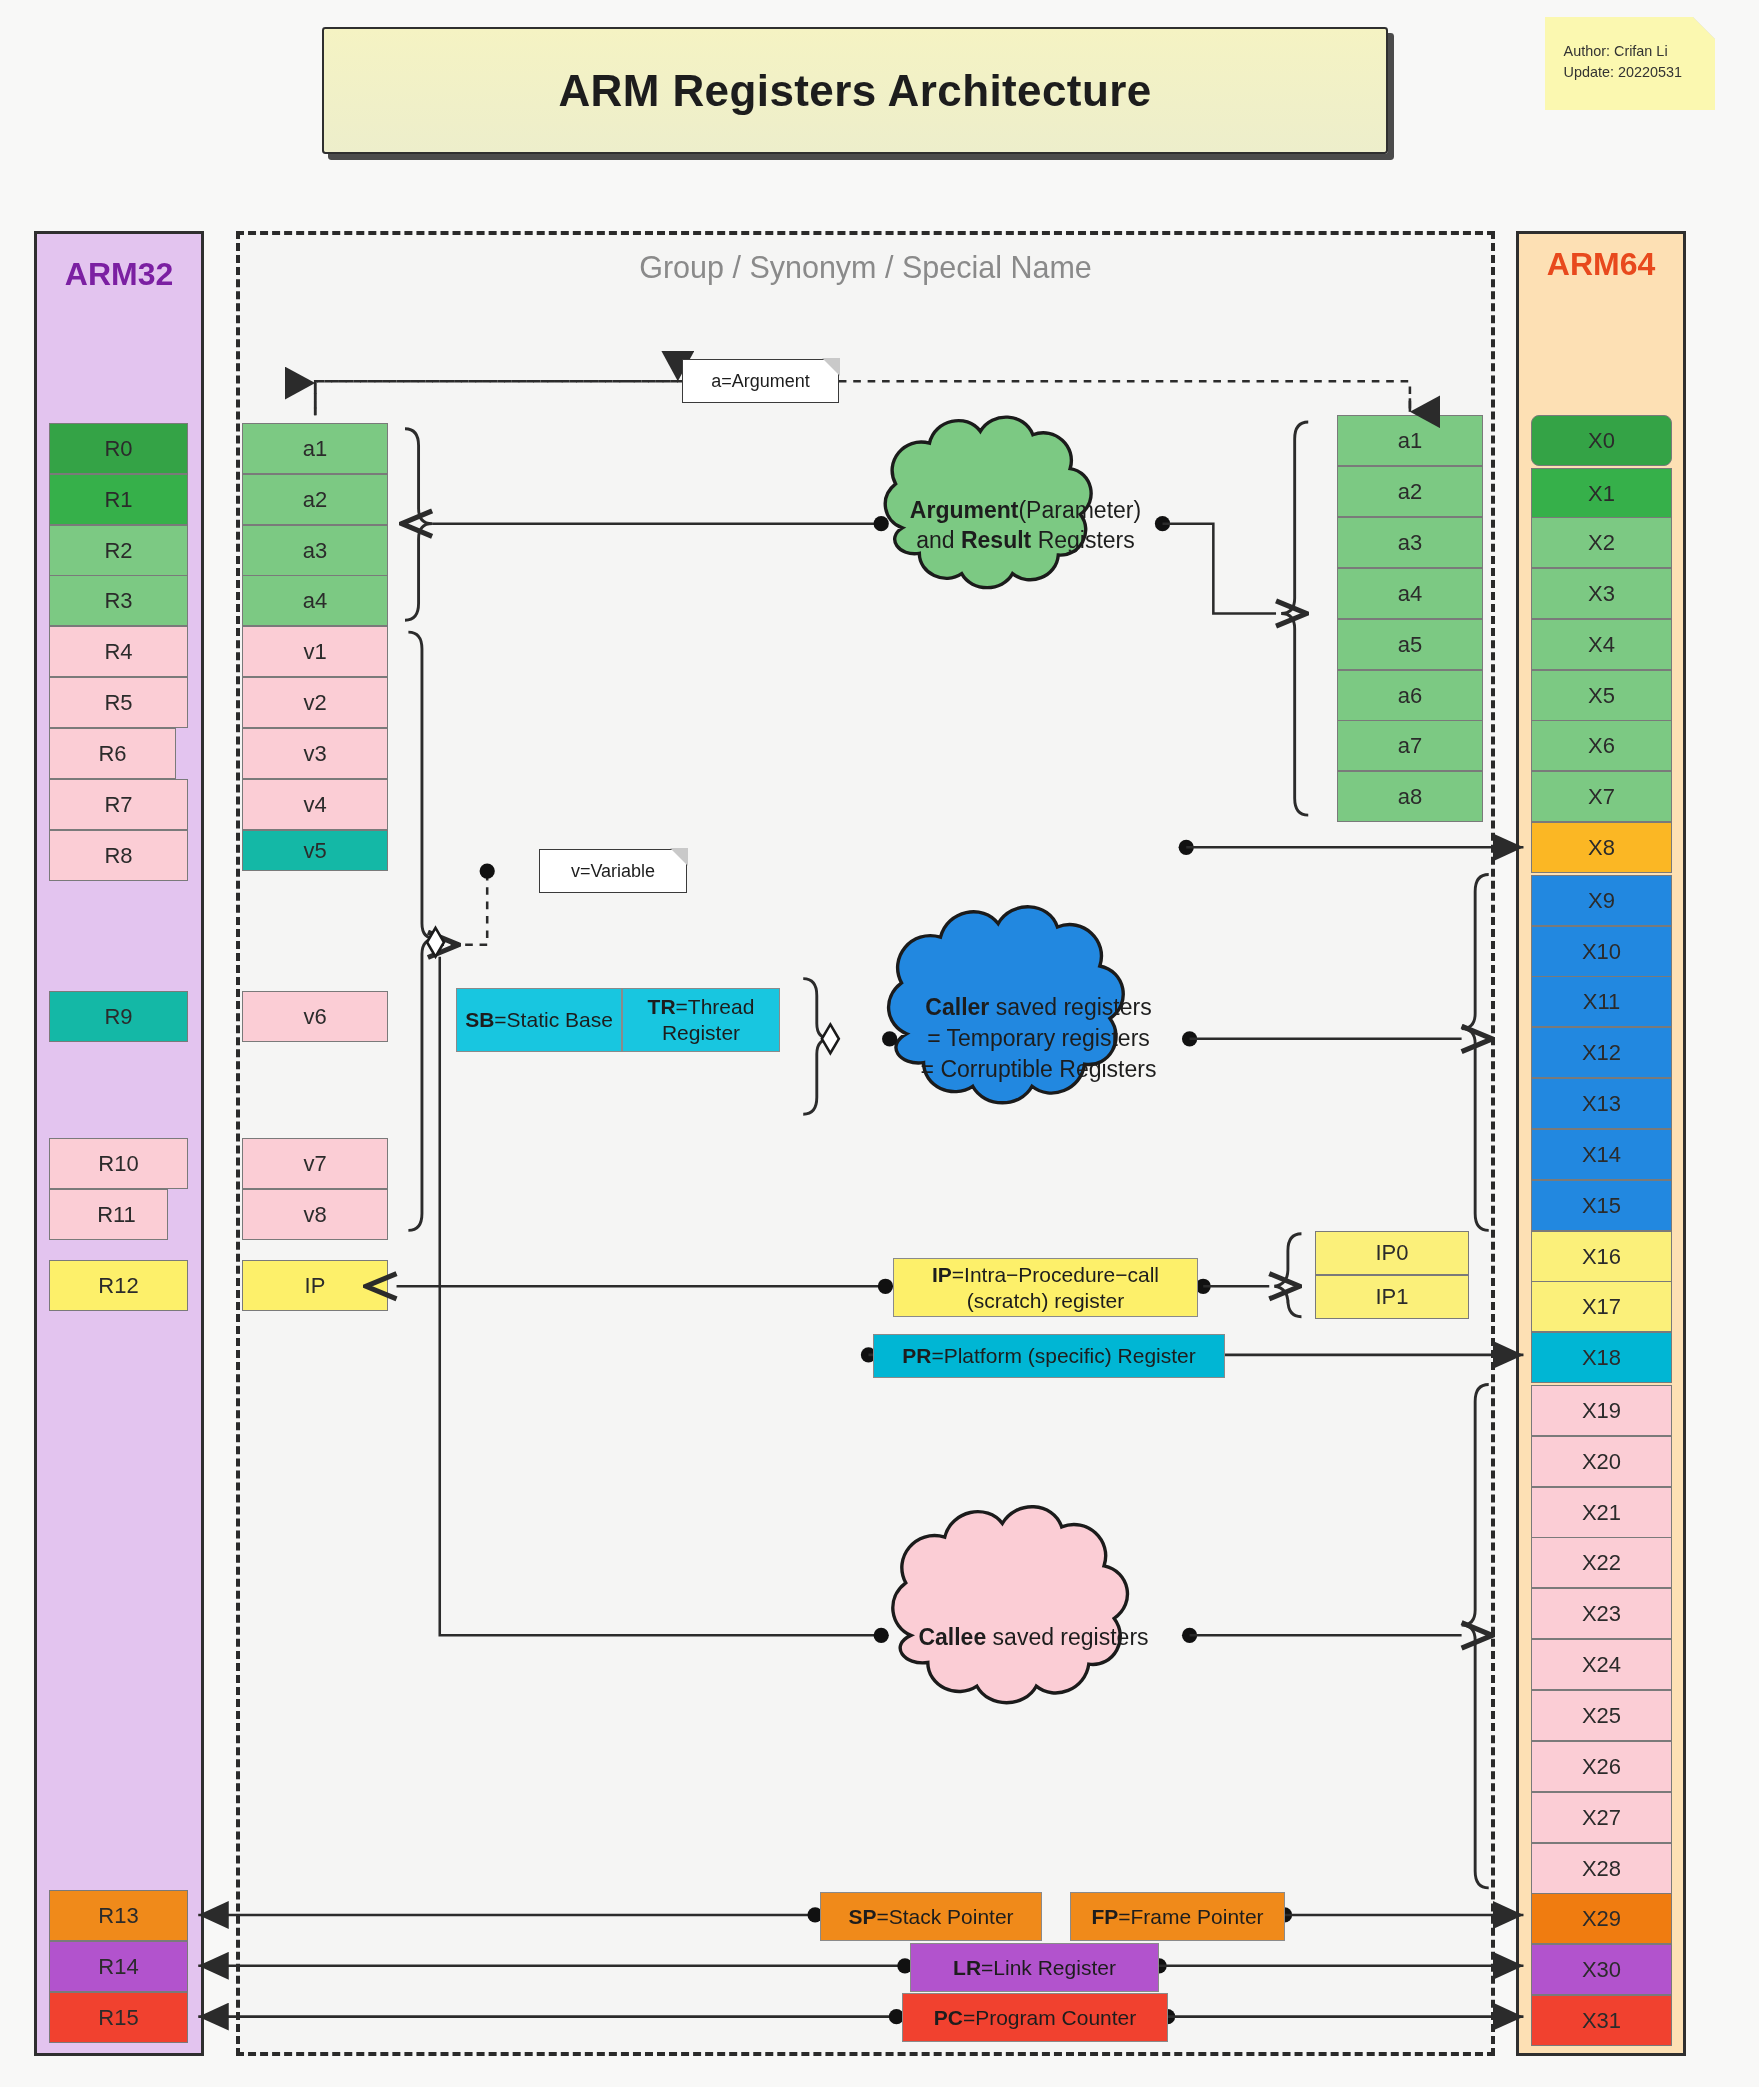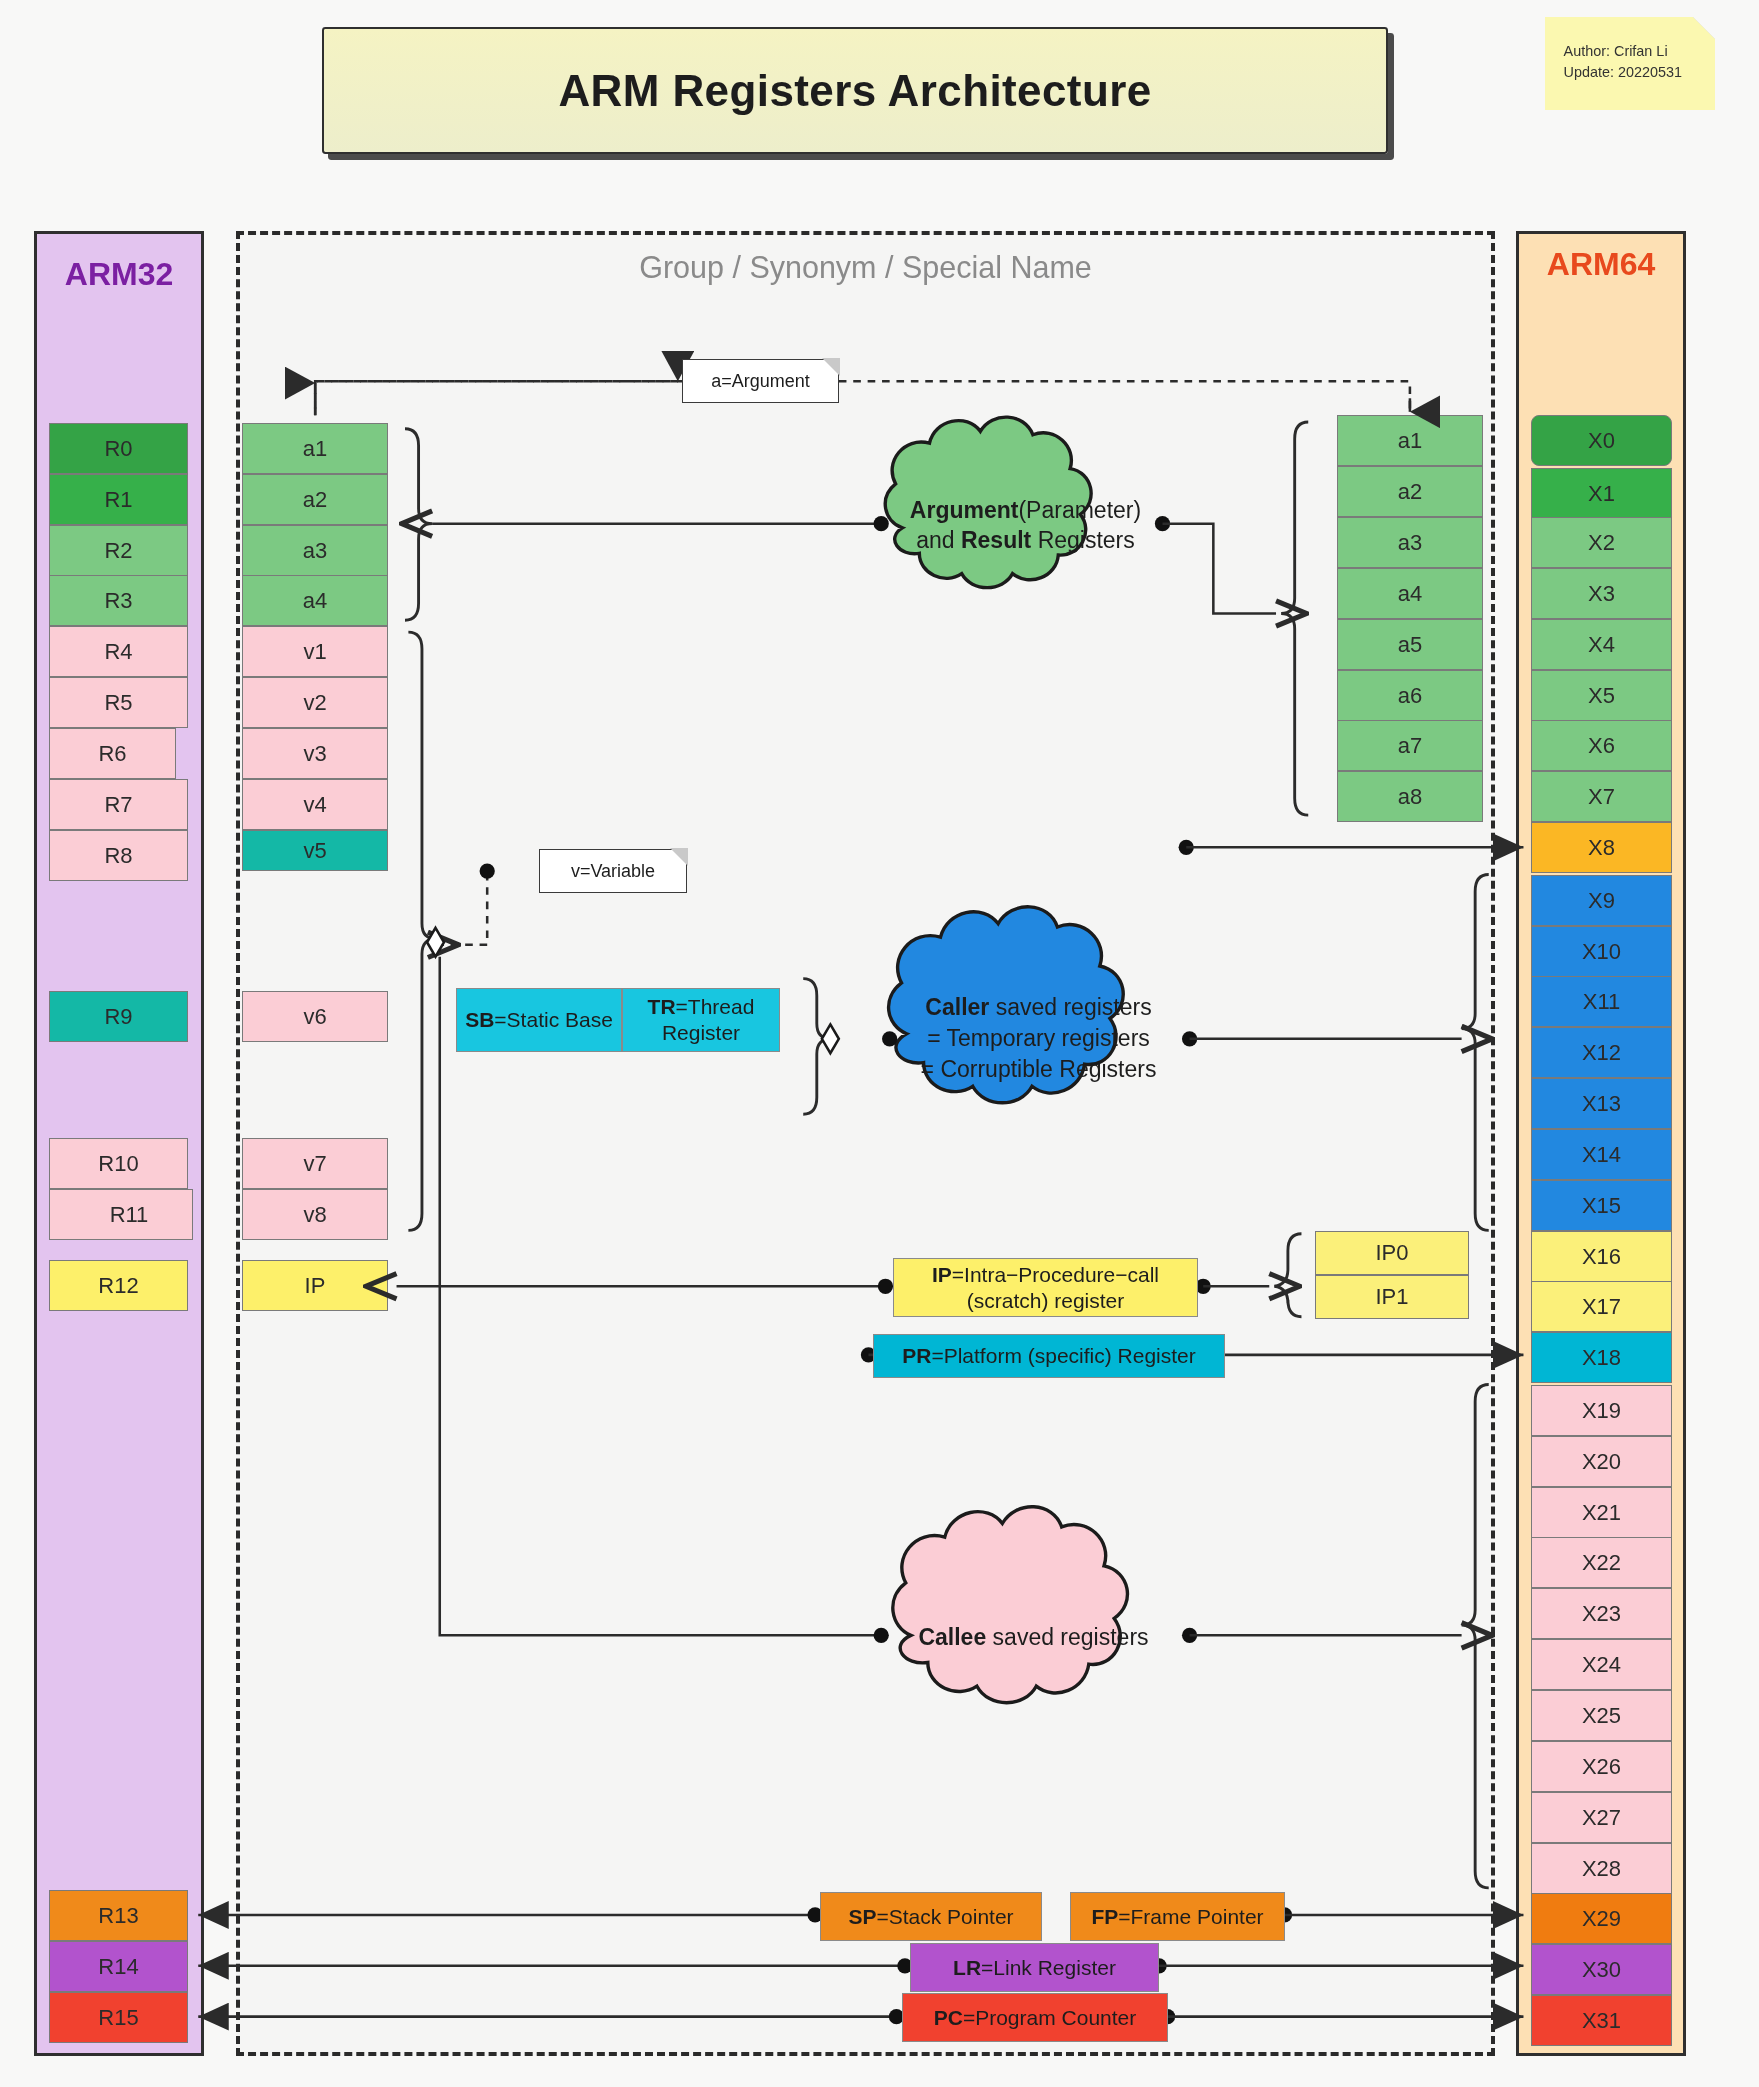--- a/index.html
+++ b/index.html
@@ -170,21 +170,21 @@
     </div>
   <div class="reg" style="left:49px;top:830px;width:139px;height:51px;background:#fbcdd5;">
       <span>R8</span>
     </div>
   <div class="reg" style="left:49px;top:991px;width:139px;height:51px;background:#14b8a6;">
       <span>R9</span>
     </div>
   <div class="reg" style="left:49px;top:1138px;width:139px;height:51px;background:#fbcdd5;">
       <span>R10</span>
     </div>
-  <div class="reg" style="left:49px;top:1189px;width:144px;height:51px;background:#fbcdd5;padding-left:16px;">
+  <div class="reg" style="left:49px;top:1189px;width:119px;height:51px;background:#fbcdd5;padding-left:16px;">
       <span>R11</span>
     </div>
   <div class="reg" style="left:49px;top:1260px;width:139px;height:51px;background:#fdf06a;">
       <span>R12</span>
     </div>
   <div class="reg" style="left:49px;top:1890px;width:139px;height:51px;background:#f08a1a;">
       <span>R13</span>
     </div>
   <div class="reg" style="left:49px;top:1941px;width:139px;height:51px;background:#b253cd;">
       <span>R14</span>

